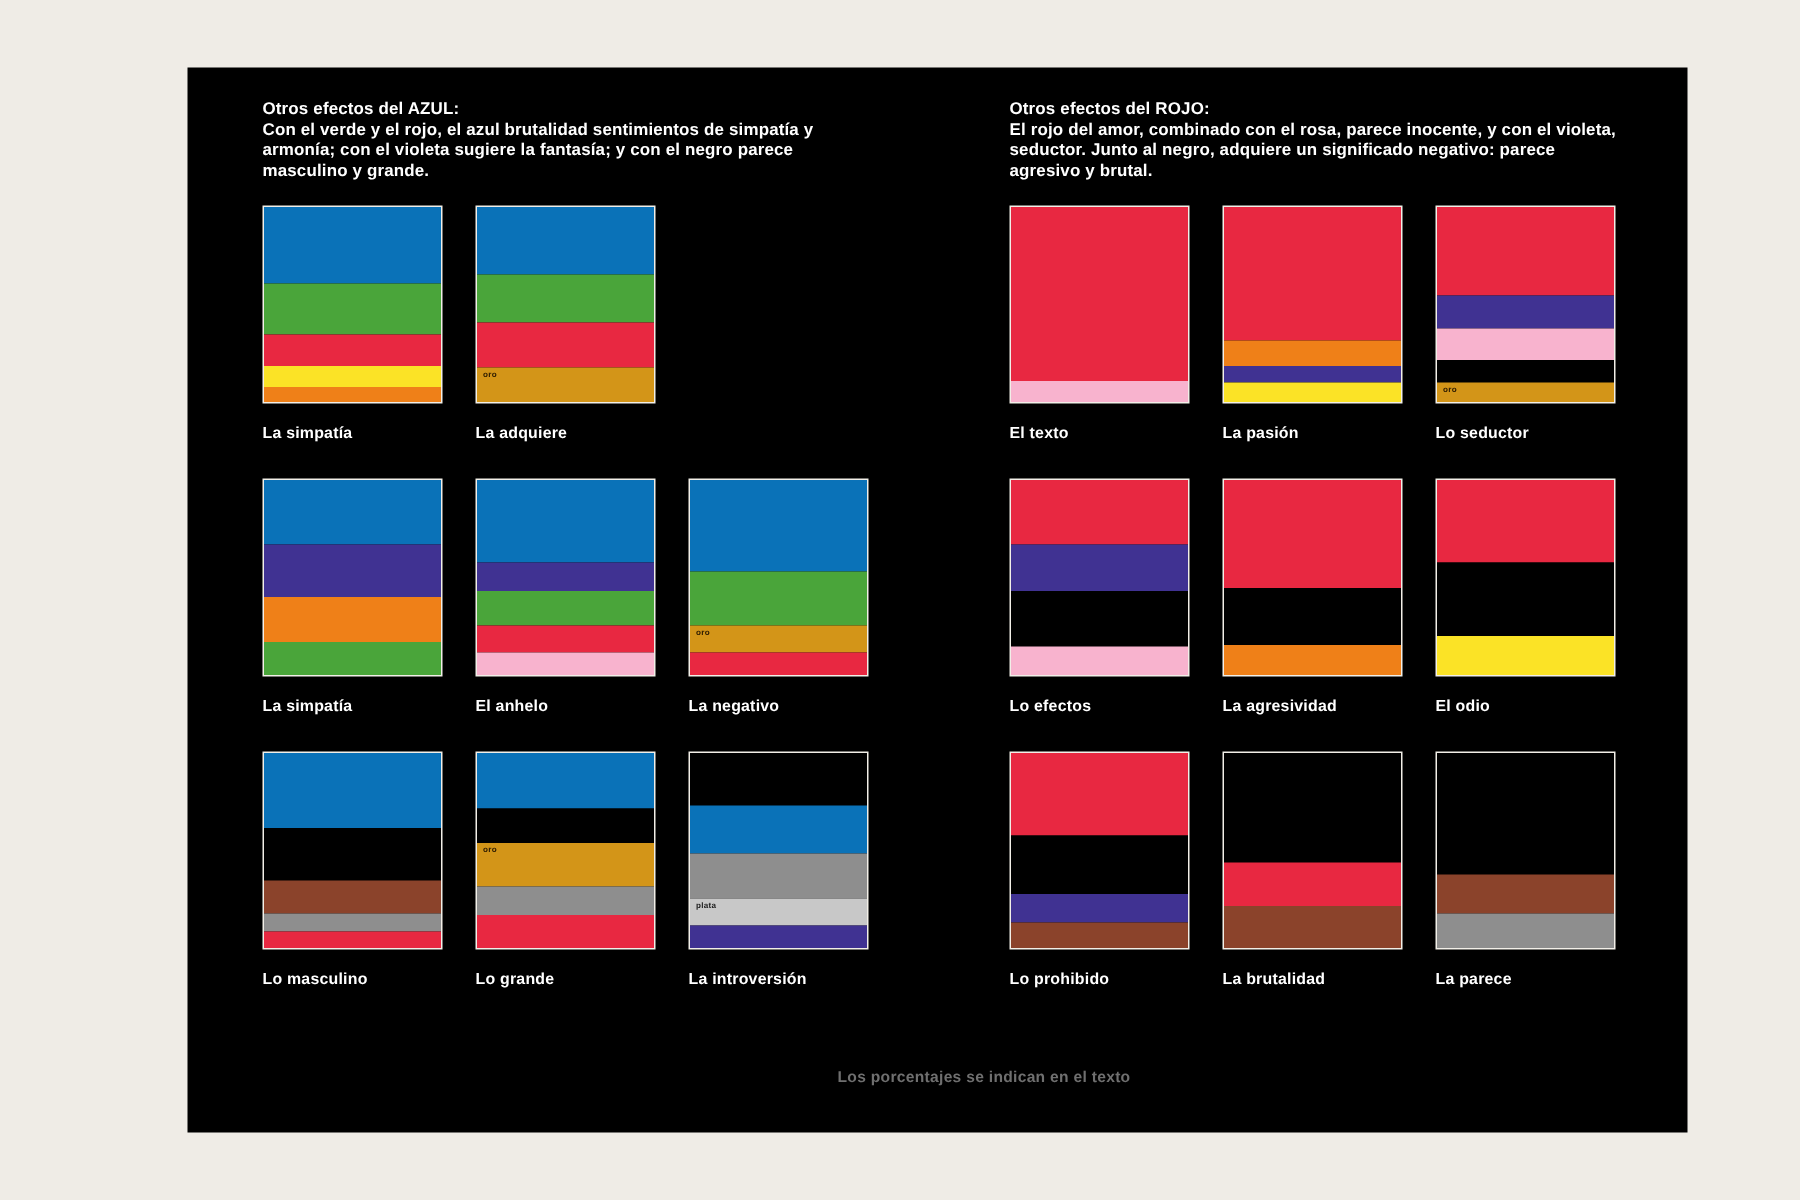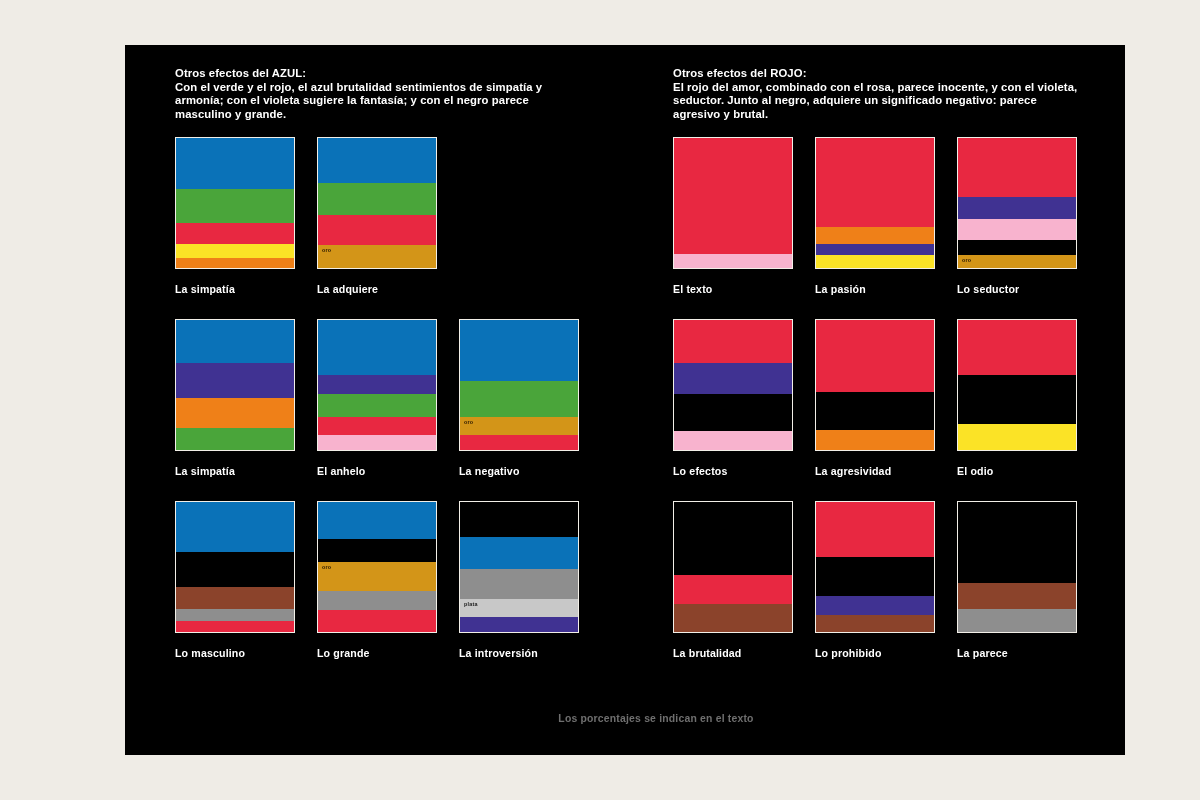--- a/index.html
+++ b/index.html
@@ -270,37 +270,37 @@
               <div class="swatch">
                 <div class="band" style="background: rgb(232, 40, 65); height: 42%;"></div>
                 <div class="band" style="background: rgb(0, 0, 0); height: 38%;"></div>
                 <div class="band" style="background: rgb(251, 227, 38); height: 20%;"></div>
               </div>
               <div class="caption">El odio</div>
             </div>
             <div style="grid-column: 1 / -1; height: 24px;"></div>
             <div class="cell">
               <div class="swatch">
-                <div class="band" style="background: rgb(0, 0, 0); height: 56%;"></div>
-                <div class="band" style="background: rgb(232, 40, 65); height: 22%;"></div>
-                <div class="band" style="background: rgb(139, 67, 43); height: 22%;"></div>
-              </div>
-              <div class="caption">La brutalidad</div>
-            </div>
-            <div class="cell">
-              <div class="swatch">
                 <div class="band" style="background: rgb(232, 40, 65); height: 42%;"></div>
                 <div class="band" style="background: rgb(0, 0, 0); height: 30%;"></div>
                 <div class="band" style="background: rgb(64, 50, 146); height: 15%;"></div>
                 <div class="band" style="background: rgb(139, 67, 43); height: 13%;"></div>
               </div>
               <div class="caption">Lo prohibido</div>
             </div>
             <div class="cell">
               <div class="swatch">
+                <div class="band" style="background: rgb(0, 0, 0); height: 56%;"></div>
+                <div class="band" style="background: rgb(232, 40, 65); height: 22%;"></div>
+                <div class="band" style="background: rgb(139, 67, 43); height: 22%;"></div>
+              </div>
+              <div class="caption">La brutalidad</div>
+            </div>
+            <div class="cell">
+              <div class="swatch">
                 <div class="band" style="background: rgb(0, 0, 0); height: 62%;"></div>
                 <div class="band" style="background: rgb(139, 67, 43); height: 20%;"></div>
                 <div class="band" style="background: rgb(142, 142, 142); height: 18%;"></div>
               </div>
               <div class="caption">La parece</div>
             </div>
           </div>
       </div>
 
     </div>

